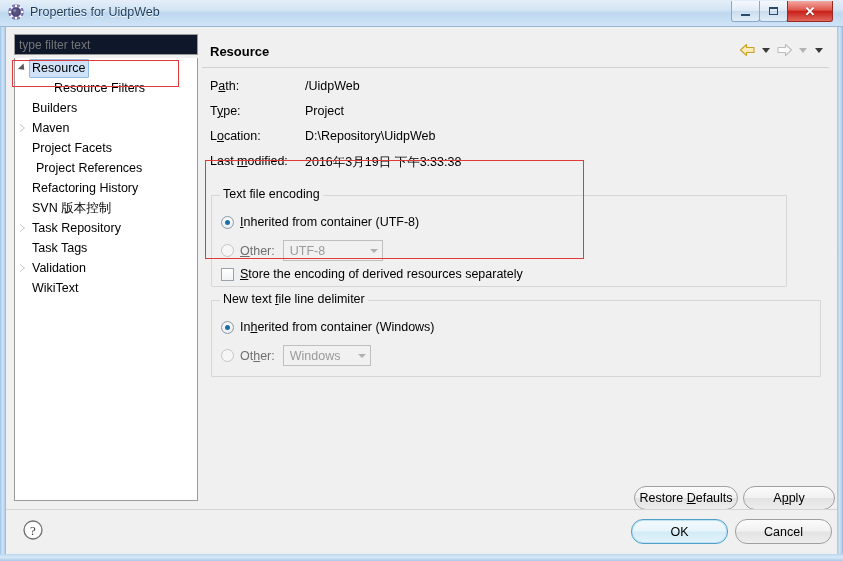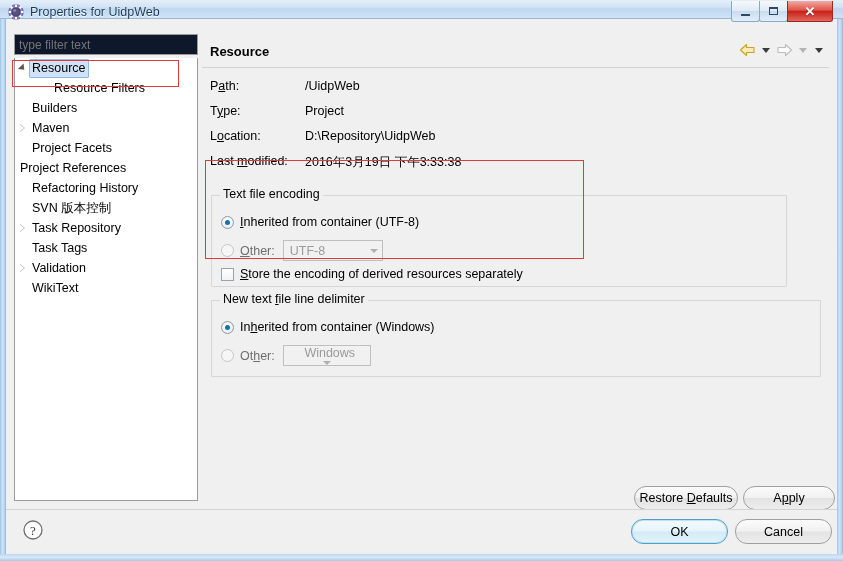--- a/index.html
+++ b/index.html
@@ -42,21 +42,21 @@
     height: 7px;
     background: linear-gradient(to bottom, #b9d6ef, #d9e9f8 45%, #a9c9e6);
   }
 
   
   .titlebar {
     position: absolute;
     left: 0;
     top: 0;
     width: 843px;
-    height: 19px;
+    height: 27px;
     background: linear-gradient(to bottom, #e4eef9 0%, #d3e4f4 38%, #bed8ef 50%, #cfe3f7 100%);
     border-bottom: 1px solid #9ab8d4;
     box-sizing: border-box;
   }
   .title-left {
     position: absolute;
     left: 8px;
     top: 4px;
     display: flex;
     align-items: center;
@@ -505,21 +505,21 @@
     <div class="left-pane">
       <input class="filter-input" type="text" placeholder="type filter text" style="">
 
       <div class="tree-box">
 
       <div class="tree-item selected" style="padding-left: 14px;"><span class="twisty expanded" style="left: 2px;"></span><span class="label">Resource</span></div>
           <div class="tree-item" style="padding-left: 36px;"><span class="label">Resource Filters</span></div>
           <div class="tree-item" style="padding-left: 14px;"><span class="label">Builders</span></div>
           <div class="tree-item" style="padding-left: 14px;"><span class="twisty collapsed" style="left: 2px;"></span><span class="label">Maven</span></div>
           <div class="tree-item" style="padding-left: 14px;"><span class="label">Project Facets</span></div>
-          <div class="tree-item" style="padding-left: 2px;"><span class="label">Project References</span></div>
+          <div class="tree-item" style="padding-left: 2px; margin-left: 16px;"><span class="label">Project References</span></div>
           <div class="tree-item" style="padding-left: 14px;"><span class="label">Refactoring History</span></div>
           <div class="tree-item" style="padding-left: 14px;"><span class="label">SVN 版本控制</span></div>
           <div class="tree-item" style="padding-left: 14px;"><span class="twisty collapsed" style="left: 2px;"></span><span class="label">Task Repository</span></div>
           <div class="tree-item" style="padding-left: 14px;"><span class="label">Task Tags</span></div>
           <div class="tree-item" style="padding-left: 14px;"><span class="twisty collapsed" style="left: 2px;"></span><span class="label">Validation</span></div>
           <div class="tree-item" style="padding-left: 14px;"><span class="label">WikiText</span></div>
         </div>
     </div>
 
     <div class="right-pane">
@@ -595,21 +595,21 @@
         </div>
 
         <div class="radio-row" style="left:10px; top:28px;">
           <span class="radio checked"></span>
           <span><span>In</span><u>h</u><span>erited from container (Windows)</span></span>
         </div>
 
         <div class="radio-row" style="left:10px; top:53px;">
           <span class="radio disabled"></span>
           <span class="lbl-dim"><span>Ot</span><u>h</u><span>er:</span></span>
-          <span class="combo" style="width:88px;flex-direction:column;">
+          <span class="combo" style="width:88px;">
             <span class="combo-text">Windows</span>
             <span class="combo-arrow"></span>
           </span>
         </div>
       </div>
 
       <div class="btn" style="left:432px; top:452px; width:104px;">
         <span><span>Restore </span><u>D</u><span>efaults</span></span>
       </div>
       <div class="btn" style="left:541px; top:452px; width:92px;">

